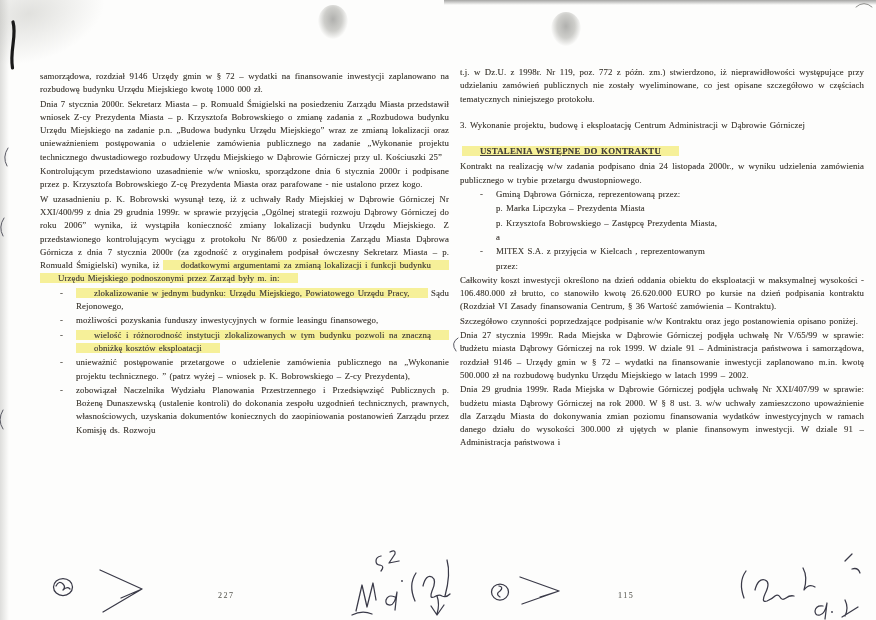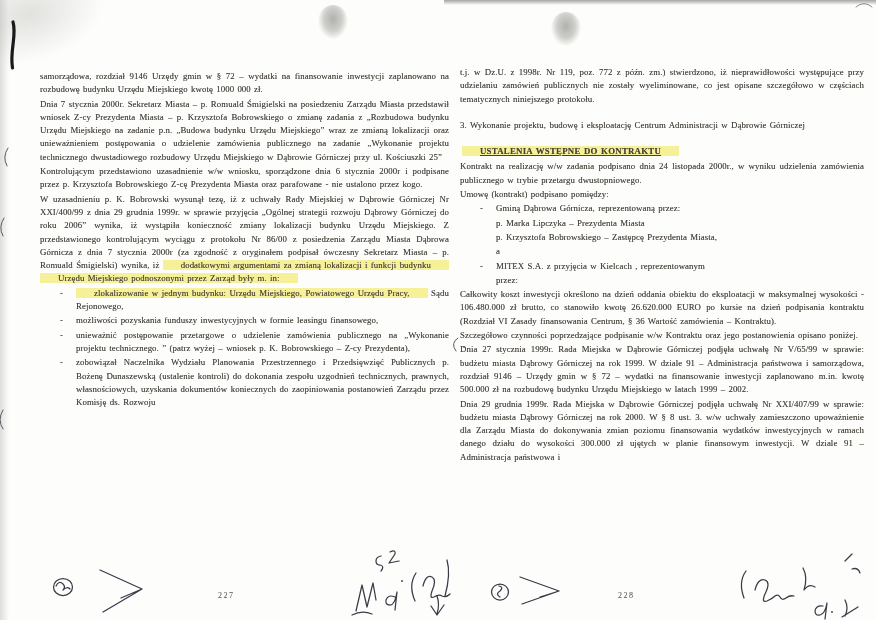--- a/index.html
+++ b/index.html
@@ -53,48 +53,48 @@
   <div class="hole hole-right"></div>
 
   <section class="page page-left">
     <div class="flow">
         <div class="item p"><span>samorządowa, rozdział 9146 Urzędy gmin w § 72 – wydatki na finansowanie inwestycji zaplanowano na rozbudowę budynku Urzędu Miejskiego kwotę 1000 000 zł.</span></div>
         <div class="item p"><span>Dnia 7 stycznia 2000r. Sekretarz Miasta – p. Romuald Śmigielski na posiedzeniu Zarządu Miasta przedstawił  wniosek Z-cy Prezydenta Miasta – p. Krzysztofa Bobrowskiego  o zmianę zadania  z „Rozbudowa budynku Urzędu Miejskiego na zadanie  p.n. „Budowa budynku Urzędu Miejskiego” wraz ze zmianą lokalizacji oraz unieważnieniem postępowania o udzielenie zamówienia publicznego na zadanie  „Wykonanie projektu technicznego dwustadiowego  rozbudowy Urzędu Miejskiego w Dąbrowie Górniczej przy ul. Kościuszki 25”</span></div>
         <div class="item p"><span>Kontrolującym przedstawiono uzasadnienie w/w wniosku, sporządzone dnia 6 stycznia 2000r i podpisane przez p. Krzysztofa Bobrowskiego  Z-cę Prezydenta Miasta oraz parafowane  - nie ustalono przez kogo.</span></div>
         <div class="item p"><span>W uzasadnieniu p. K. Bobrowski wysunął  tezę, iż z uchwały Rady Miejskiej w Dąbrowie Górniczej Nr XXI/400/99 z dnia 29 grudnia 1999r. w sprawie  przyjęcia „Ogólnej strategii rozwoju Dąbrowy Górniczej do roku 2006” wynika, iż wystąpiła konieczność zmiany lokalizacji budynku Urzędu Miejskiego.  Z przedstawionego kontrolującym wyciągu z protokołu Nr 86/00 z posiedzenia Zarządu Miasta Dąbrowa Górnicza z dnia 7 stycznia 2000r (za zgodność z oryginałem podpisał  ówczesny Sekretarz Miasta – p. Romuald Śmigielski) wynika, iż </span><mark>dodatkowymi argumentami za zmianą lokalizacji  i funkcji budynku Urzędu Miejskiego podnoszonymi przez Zarząd były m. in:</mark></div>
         <div class="item li"><mark>zlokalizowanie w jednym budynku: Urzędu Miejskiego, Powiatowego Urzędu Pracy,</mark><span> Sądu Rejonowego,</span></div>
         <div class="item li"><span>możliwości pozyskania funduszy inwestycyjnych w formie leasingu finansowego,</span></div>
+        <div class="item li"><mark>wielość i różnorodność instytucji zlokalizowanych w tym budynku pozwoli na znaczną obniżkę kosztów eksploatacji</mark></div>
         <div class="item li"><span>unieważnić postępowanie przetargowe o udzielenie zamówienia publicznego na „Wykonanie projektu technicznego. ” (patrz wyżej – wniosek p. K. Bobrowskiego – Z-cy Prezydenta),</span></div>
         <div class="item li"><span>zobowiązał Naczelnika Wydziału Planowania  Przestrzennego i Przedsięwzięć Publicznych p. Bożenę Dunaszewską  (ustalenie kontroli) do dokonania zespołu uzgodnień technicznych, prawnych, własnościowych, uzyskania dokumentów koniecznych do zaopiniowania postanowień Zarządu przez Komisję ds. Rozwoju</span></div>
       </div>
   </section>
   <section class="page page-right">
     <div class="flow">
         <div class="item p"><span>t.j. w Dz.U. z 1998r. Nr 119, poz. 772 z późn. zm.) stwierdzono, iż nieprawidłowości występujące przy udzielaniu zamówień publicznych nie zostały wyeliminowane, co jest opisane szczegółowo w częściach tematycznych niniejszego protokołu.</span></div>
         <div class="item gap"></div>
         <div class="item p"><span>3. Wykonanie projektu, budowę i eksploatację Centrum Administracji w Dąbrowie Górniczej</span></div>
         <div class="item gap"></div>
         <div class="item h"><mark>USTALENIA WSTĘPNE DO KONTRAKTU</mark></div>
         <div class="item p"><span>Kontrakt na realizację w/w zadania podpisano dnia 24 listopada 2000r., w wyniku udzielenia zamówienia publicznego w trybie przetargu dwustopniowego.</span></div>
-        <div class="item p"><span>Umowę  (kontrakt)  podpisano pomiędzy:</span></div>
         <div class="item li"><span>Gminą Dąbrowa Górnicza, reprezentowaną przez:</span></div>
         <div class="item sub"><span>p. Marka Lipczyka – Prezydenta Miasta</span></div>
         <div class="item sub"><span>p. Krzysztofa Bobrowskiego – Zastępcę Prezydenta Miasta,</span></div>
         <div class="item sub"><span>a</span></div>
         <div class="item li"><span>MITEX S.A. z przyjęcia w Kielcach , reprezentowanym</span></div>
         <div class="item sub"><span>przez:</span></div>
         <div class="item p"><span>Całkowity koszt inwestycji określono na dzień oddania obiektu do eksploatacji w maksymalnej wysokości - 106.480.000 zł brutto, co stanowiło kwotę 26.620.000 EURO po kursie na dzień podpisania kontraktu (Rozdział VI Zasady finansowania Centrum, § 36 Wartość zamówienia – Kontraktu).</span></div>
         <div class="item p"><span>Szczegółowo czynności poprzedzające podpisanie w/w Kontraktu oraz jego postanowienia opisano poniżej.</span></div>
         <div class="item p"><span>Dnia 27 stycznia 1999r. Rada Miejska w Dąbrowie Górniczej podjęła uchwałę  Nr V/65/99 w sprawie: budżetu miasta Dąbrowy Górniczej na rok 1999. W dziale 91 – Administracja państwowa i samorządowa, rozdział 9146 – Urzędy  gmin w § 72 – wydatki na finansowanie inwestycji zaplanowano m.in. kwotę 500.000 zł na rozbudowę budynku Urzędu Miejskiego w latach 1999 – 2002.</span></div>
         <div class="item p"><span>Dnia 29 grudnia 1999r. Rada Miejska w Dąbrowie Górniczej podjęła uchwałę Nr XXI/407/99 w sprawie: budżetu miasta Dąbrowy Górniczej na rok 2000. W § 8 ust. 3. w/w uchwały zamieszczono upoważnienie dla Zarządu Miasta do dokonywania zmian poziomu finansowania wydatków inwestycyjnych w ramach danego działu do wysokości 300.000 zł ujętych w planie finansowym inwestycji. W dziale  91 – Administracja państwowa i</span></div>
       </div>
   </section>
 
   <div class="pagenum pn-left">227</div>
-  <div class="pagenum pn-right">228</div>
+  <div class="pagenum pn-right">115</div>
 
   <svg class="marks" width="876" height="620" viewBox="0 0 876 620">
 
     <path d="M13 22 C17 36 9.5 50 12.5 68" stroke="#1a1a1a" stroke-width="3.2" fill="none" stroke-linecap="round"></path>
 
     <g stroke="#5a5a64" stroke-width="1" fill="none" stroke-linecap="round">
       <path d="M8 148 q-6 9 -1 18"></path>
       <path d="M4 218 q-6 9 -1 18"></path>
       <path d="M3 410 q-6 10 0 19"></path>
       <path d="M458 338 q-8 5 -2 13"></path>

